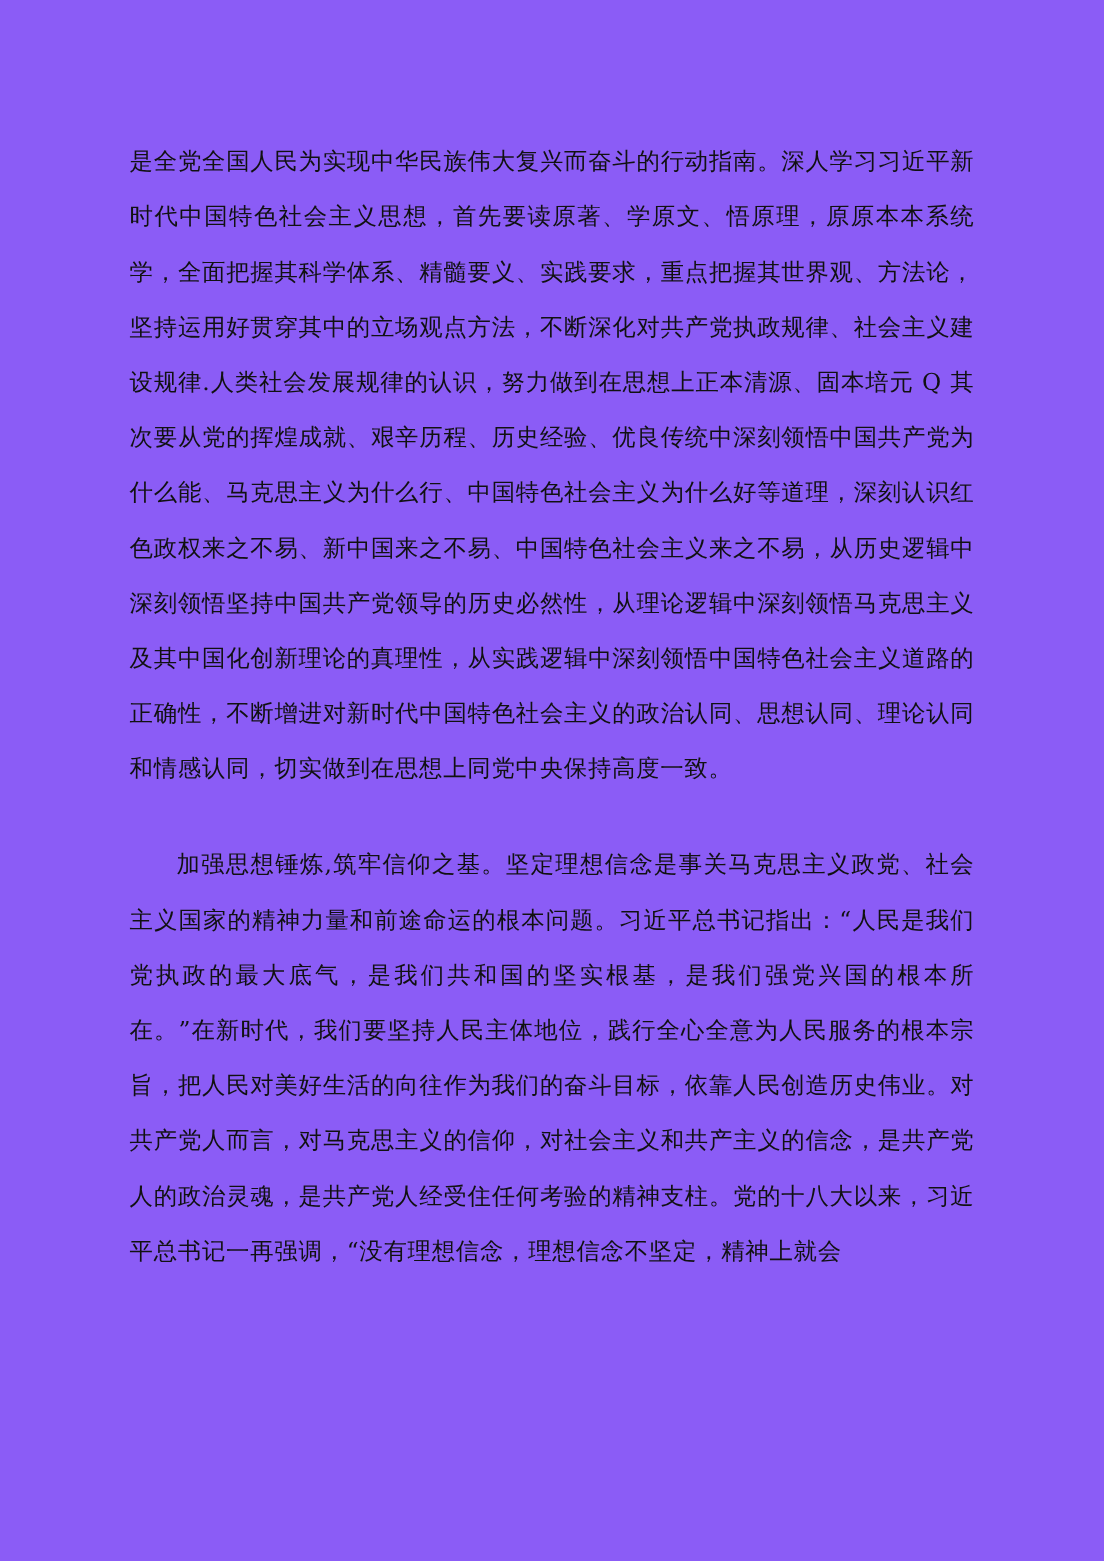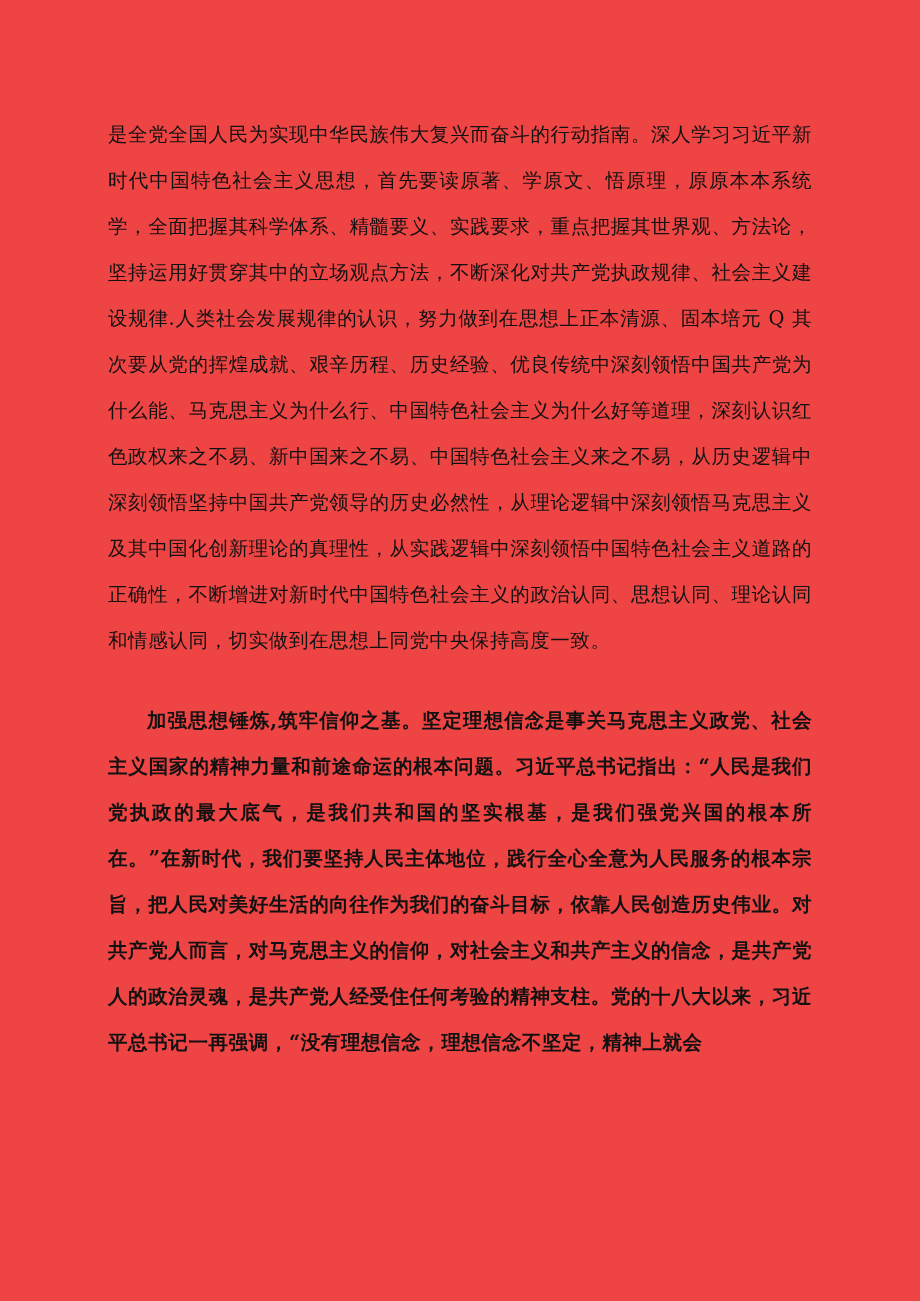--- a/index.html
+++ b/index.html
@@ -12,37 +12,36 @@
     height: 1301px;
     font-family: "DejaVu Serif", "Liberation Serif", serif;
     color: #000000;
     overflow: hidden;
   }
   .page {
     box-sizing: border-box;
     width: 920px;
     height: 1301px;
     padding: 112px 108px 60px 108px;
-    background: #ef4444;
+    background: #8b5cf6;
   }
   .doc-body {
     font-size: 19.5px;
     line-height: 46px;
     text-align: justify;
     text-justify: inter-ideograph;
     letter-spacing: 0.6px;
     color: #111111;
   }
   .para {
     margin: 0;
     text-indent: 0;
   }
   .para + .para {
     margin-top: 34px;
-    font-weight: bold;
   }
   .para.indent {
     text-indent: 2em;
   }
 </style>
 </head>
 <body>
 
 <div class="page">
   <div class="doc-body">

